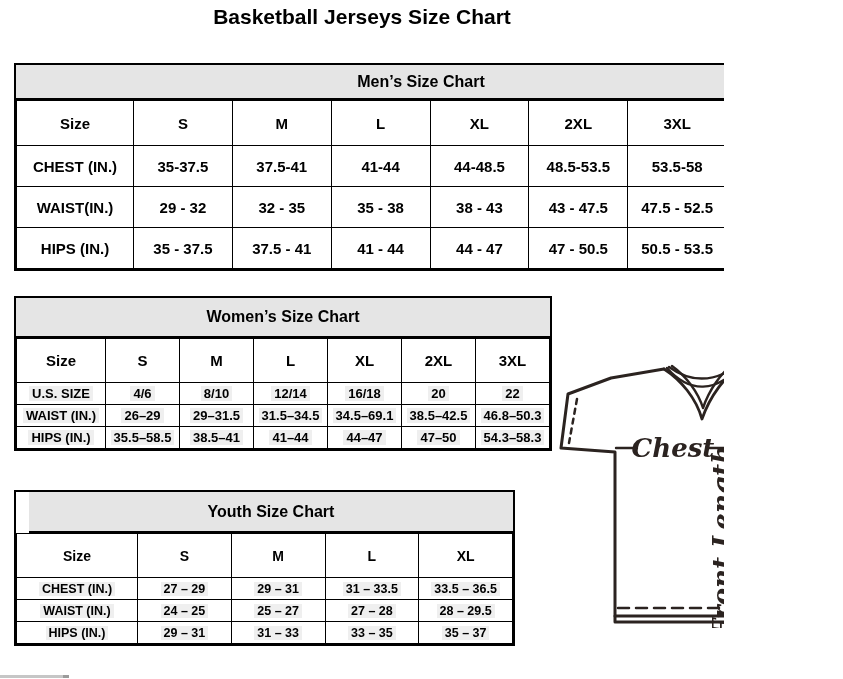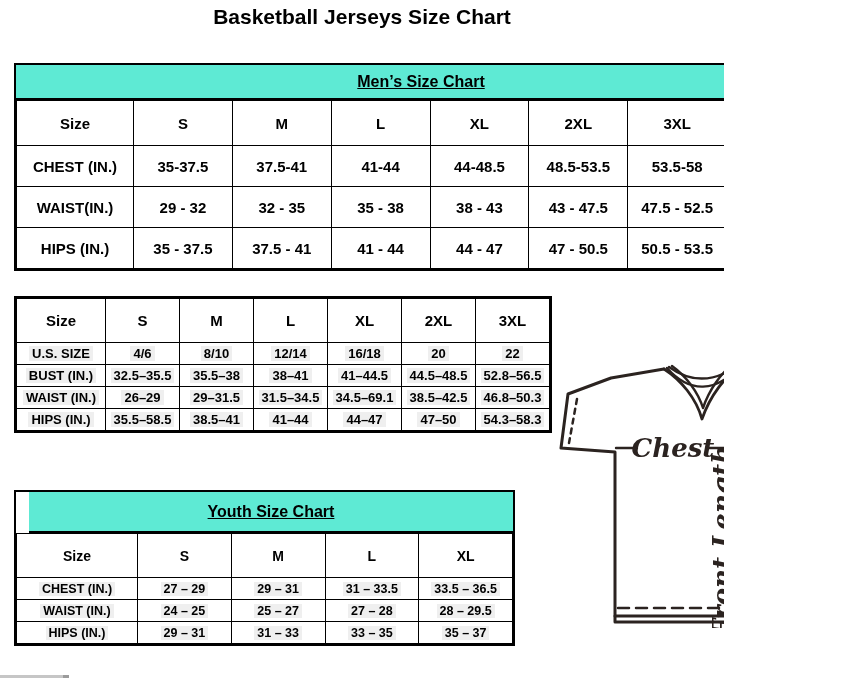--- a/index.html
+++ b/index.html
@@ -1,22 +1,22 @@
 <!DOCTYPE html>
 <html><head>
 <meta charset="utf-8">
 <style>
   html,body{margin:0;padding:0;background:#ffffff;}
   #page{position:relative;width:724px;height:679px;background:#ffffff;overflow:hidden;
         font-family:"Liberation Sans", sans-serif;}
   #page-title{position:absolute;top:5px;left:0;width:100%;text-align:center;
         font-size:21px;font-weight:bold;color:#000;}
   .tbl-wrap{position:absolute;border:2px solid #000;background:#fff;}
-  .tbl-title{background:#5eead4;border-bottom:2px solid #000;text-align:center;
-        font-weight:bold;font-size:16px;color:#000;text-decoration:underline;}
+  .tbl-title{background:#e5e5e5;border-bottom:2px solid #000;text-align:center;
+        font-weight:bold;font-size:16px;color:#000;}
   table{border-collapse:collapse;table-layout:fixed;width:100%;}
   th,td{border:1px solid #000;text-align:center;vertical-align:middle;
         font-weight:bold;color:#000;padding:0;overflow:hidden;white-space:nowrap;}
   
   .men-wrap{left:14px;top:63px;width:810px;}
   .men-wrap .tbl-title{height:33px;line-height:33px;}
   .men th{height:44px;font-size:15px;}
   .men td{height:40px;font-size:15px;}
   
   .women-wrap{left:14px;top:296px;width:534px;}
@@ -92,20 +92,21 @@
             <td><span class="cv">44 - 47</span></td>
             <td><span class="cv">47 - 50.5</span></td>
             <td><span class="cv">50.5 - 53.5</span></td>
             <td><span class="cv">53.5 - 57</span></td>
           </tr>
         </tbody>
     </table>
   </div>
 
   <div class="tbl-wrap women-wrap">
+    <div class="tbl-title">Women’s Size Chart</div>
     <table class="women shaded">
       <colgroup>
           <col style="width:89px">
         </colgroup>
       <tbody>
           <tr>
             <th><span>Size</span></th>
             <th><span>S</span></th>
             <th><span>M</span></th>
             <th><span>L</span></th>
@@ -114,29 +115,20 @@
             <th><span>3XL</span></th>
           </tr>
           <tr>
             <td><span class="cv">U.S. SIZE</span></td>
             <td><span class="cv">4/6</span></td>
             <td><span class="cv">8/10</span></td>
             <td><span class="cv">12/14</span></td>
             <td><span class="cv">16/18</span></td>
             <td><span class="cv">20</span></td>
             <td><span class="cv">22</span></td>
-          </tr>
-          <tr>
-            <td><span class="cv">BUST (IN.)</span></td>
-            <td><span class="cv">32.5–35.5</span></td>
-            <td><span class="cv">35.5–38</span></td>
-            <td><span class="cv">38–41</span></td>
-            <td><span class="cv">41–44.5</span></td>
-            <td><span class="cv">44.5–48.5</span></td>
-            <td><span class="cv">52.8–56.5</span></td>
           </tr>
           <tr>
             <td><span class="cv">WAIST (IN.)</span></td>
             <td><span class="cv">26–29</span></td>
             <td><span class="cv">29–31.5</span></td>
             <td><span class="cv">31.5–34.5</span></td>
             <td><span class="cv">34.5–69.1</span></td>
             <td><span class="cv">38.5–42.5</span></td>
             <td><span class="cv">46.8–50.3</span></td>
           </tr>

